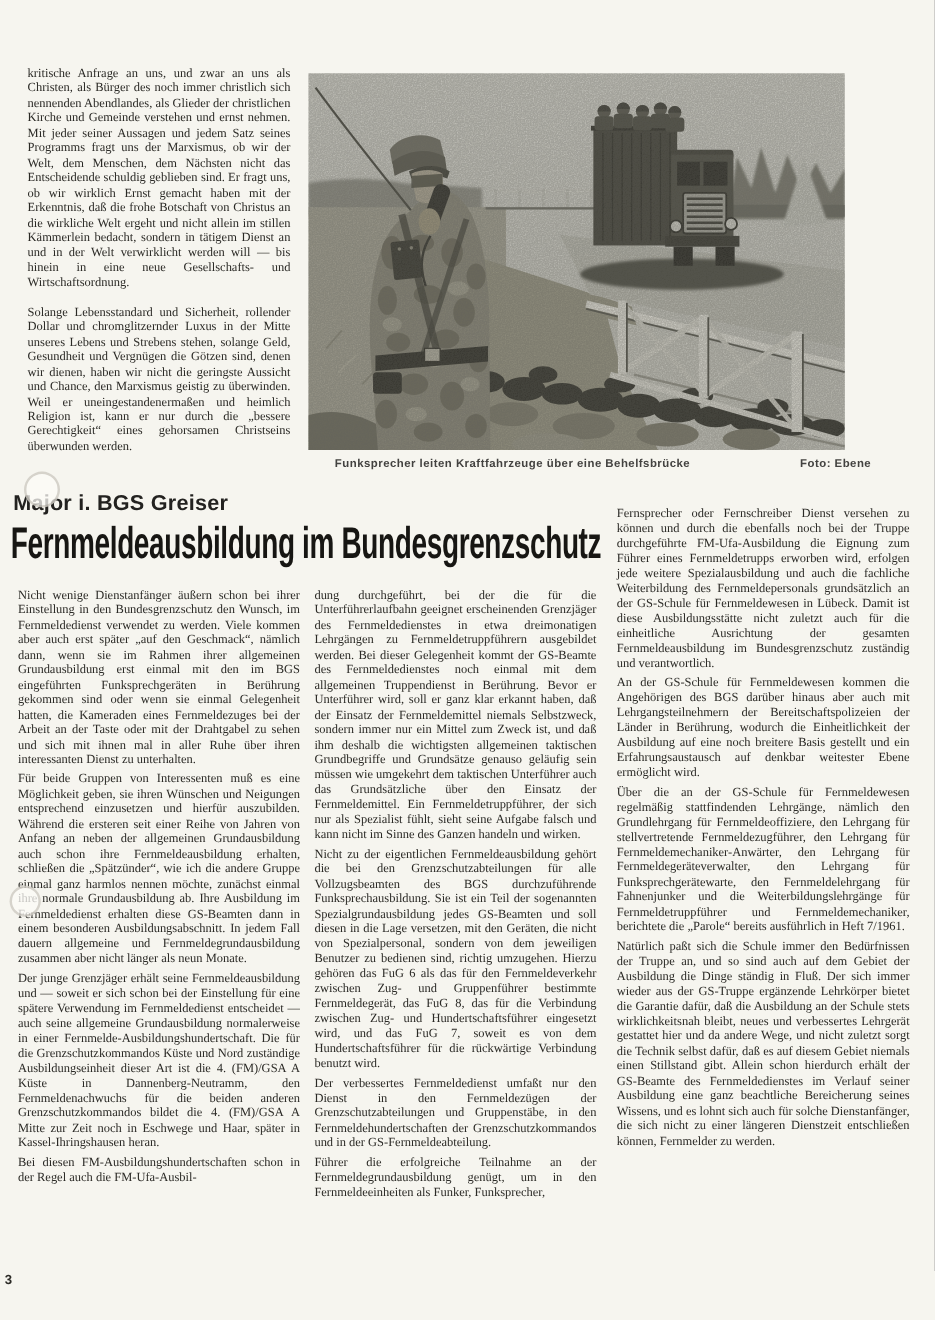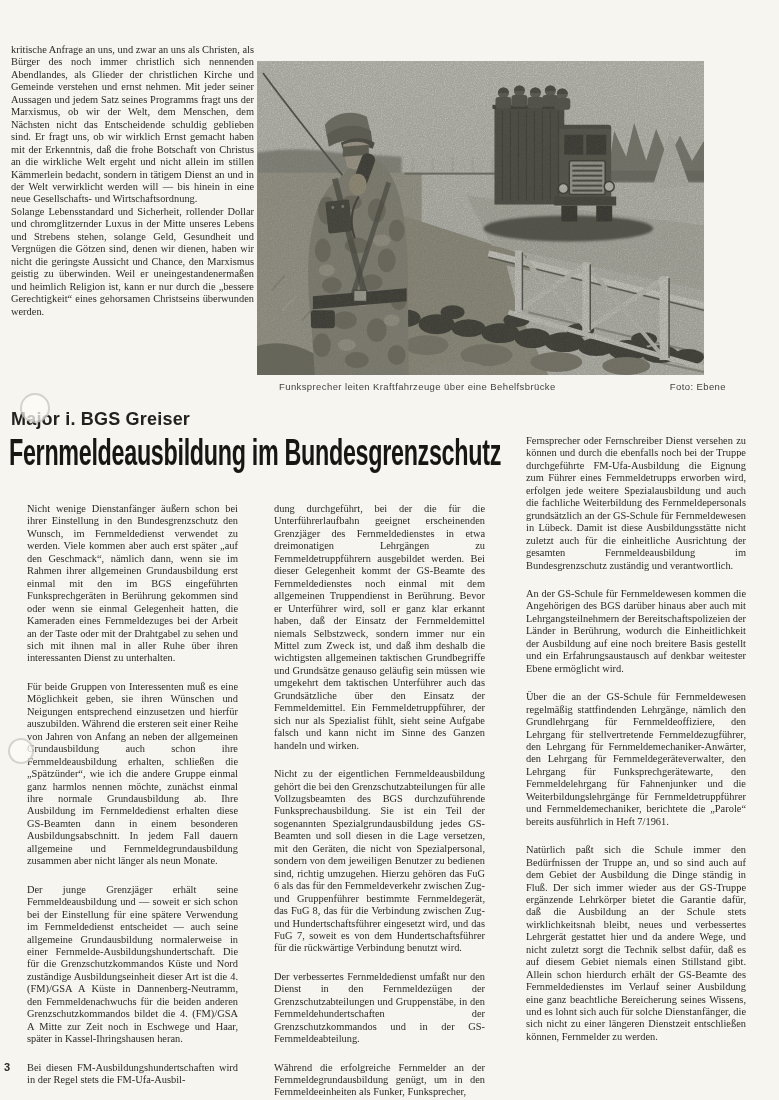--- a/index.html
+++ b/index.html
@@ -5,44 +5,44 @@
   html,body{margin:0;padding:0;background:#888;}
   .page{
     position:relative;width:779px;height:1100px;margin:0 auto;
     background:#f6f5ef;overflow:hidden;
     font-family:"Liberation Serif", serif;color:#2b2a26;
   }
   .intro{
     position:absolute;left:11px;top:44px;width:243px;
     font-size:10.4px;line-height:12.45px;text-align:justify;
   }
-  .intro p{margin:0;}
+  .intro p{margin:12px;}
   .photo{position:absolute;left:257px;top:61px;width:447px;height:314px;}
   .photo svg{display:block;width:100%;height:100%;}
   .caption{
     position:absolute;left:257px;top:381px;width:447px;
     display:flex;justify-content:space-between;
-    font-family:"Liberation Sans", sans-serif;font-size:9.5px;font-weight:normal;
+    font-family:"Liberation Sans", sans-serif;font-size:9.5px;font-weight:bold;
     letter-spacing:0.4px;color:#434240;padding-left:22px;
   }
   .byline{
     position:absolute;left:11px;top:409px;
     font-family:"Liberation Sans", sans-serif;font-weight:bold;
     font-size:18px;color:#232220;letter-spacing:0.2px;
   }
   .headline{position:absolute;left:9px;top:427px;width:494px;height:46px;}
   .headline text{
     font-family:"Liberation Sans", sans-serif;font-weight:bold;
     font-size:37px;fill:#171613;letter-spacing:-0.5px;
   }
   .col{
     position:absolute;top:487px;width:243px;
     font-size:10.4px;line-height:12.45px;text-align:justify;
   }
-  .col p{margin:16px;}
+  .col p{margin:4px;}
   .col1{left:11px;}
   .col2{left:258px;}
   .col3{left:510px;top:419px;width:252px;}
   .pageno{
     position:absolute;left:4px;top:1061px;
     font-family:"Liberation Sans", sans-serif;font-weight:bold;font-size:11px;color:#2b2a26;
   }
   .stamp{
     position:absolute;border-radius:50%;
     border:2px solid rgba(125,118,105,0.30);
@@ -277,27 +277,27 @@
 
   <div class="byline">Major i. BGS Greiser</div>
   <svg class="headline" aria-hidden="false">
     <text x="0" y="38" textLength="492" lengthAdjust="spacingAndGlyphs">Fernmeldeausbildung im Bundesgrenzschutz</text>
   </svg>
 
   <div class="col col1">
     <p>Nicht wenige Dienstanfänger äußern schon bei ihrer Einstellung in den Bundesgrenzschutz den Wunsch, im Fernmeldedienst verwendet zu werden. Viele kommen aber auch erst später „auf den Geschmack“, nämlich dann, wenn sie im Rahmen ihrer allgemeinen Grundausbildung erst einmal mit den im BGS eingeführten Funksprechgeräten in Berührung gekommen sind oder wenn sie einmal Gelegenheit hatten, die Kameraden eines Fernmeldezuges bei der Arbeit an der Taste oder mit der Drahtgabel zu sehen und sich mit ihnen mal in aller Ruhe über ihren interessanten Dienst zu unterhalten.</p>
     <p>Für beide Gruppen von Interessenten muß es eine Möglichkeit geben, sie ihren Wünschen und Neigungen entsprechend einzusetzen und hierfür auszubilden. Während die ersteren seit einer Reihe von Jahren von Anfang an neben der allgemeinen Grundausbildung auch schon ihre Fernmeldeausbildung erhalten, schließen die „Spätzünder“, wie ich die andere Gruppe einmal ganz harmlos nennen möchte, zunächst einmal ihre normale Grundausbildung ab. Ihre Ausbildung im Fernmeldedienst erhalten diese GS-Beamten dann in einem besonderen Ausbildungsabschnitt. In jedem Fall dauern allgemeine und Fernmeldegrundausbildung zusammen aber nicht länger als neun Monate.</p>
     <p>Der junge Grenzjäger erhält seine Fernmeldeausbildung und — soweit er sich schon bei der Einstellung für eine spätere Verwendung im Fernmeldedienst entscheidet — auch seine allgemeine Grundausbildung normalerweise in einer Fernmelde-Ausbildungshundertschaft. Die für die Grenzschutzkommandos Küste und Nord zuständige Ausbildungseinheit dieser Art ist die 4. (FM)/GSA A Küste in Dannenberg-Neutramm, den Fernmeldenachwuchs für die beiden anderen Grenzschutzkommandos bildet die 4. (FM)/GSA A Mitte zur Zeit noch in Eschwege und Haar, später in Kassel-Ihringshausen heran.</p>
-    <p>Bei diesen FM-Ausbildungshundertschaften wird in der Regel stets die FM-Ufa-Ausbil-</p>
+    <p>Bei diesen FM-Ausbildungshundertschaften schon in der Regel auch die FM-Ufa-Ausbil-</p>
   </div>
   <div class="col col2">
     <p>dung durchgeführt, bei der die für die Unterführerlaufbahn geeignet erscheinenden Grenzjäger des Fernmeldedienstes in etwa dreimonatigen Lehrgängen zu Fernmeldetruppführern ausgebildet werden. Bei dieser Gelegenheit kommt der GS-Beamte des Fernmeldedienstes noch einmal mit dem allgemeinen Truppendienst in Berührung. Bevor er Unterführer wird, soll er ganz klar erkannt haben, daß der Einsatz der Fernmeldemittel niemals Selbstzweck, sondern immer nur ein Mittel zum Zweck ist, und daß ihm deshalb die wichtigsten allgemeinen taktischen Grundbegriffe und Grundsätze genauso geläufig sein müssen wie umgekehrt dem taktischen Unterführer auch das Grundsätzliche über den Einsatz der Fernmeldemittel. Ein Fernmeldetruppführer, der sich nur als Spezialist fühlt, sieht seine Aufgabe falsch und kann nicht im Sinne des Ganzen handeln und wirken.</p>
     <p>Nicht zu der eigentlichen Fernmeldeausbildung gehört die bei den Grenzschutzabteilungen für alle Vollzugsbeamten des BGS durchzuführende Funksprechausbildung. Sie ist ein Teil der sogenannten Spezialgrundausbildung jedes GS-Beamten und soll diesen in die Lage versetzen, mit den Geräten, die nicht von Spezialpersonal, sondern von dem jeweiligen Benutzer zu bedienen sind, richtig umzugehen. Hierzu gehören das FuG 6 als das für den Fernmeldeverkehr zwischen Zug- und Gruppenführer bestimmte Fernmeldegerät, das FuG 8, das für die Verbindung zwischen Zug- und Hundertschaftsführer eingesetzt wird, und das FuG 7, soweit es von dem Hundertschaftsführer für die rückwärtige Verbindung benutzt wird.</p>
     <p>Der verbessertes Fernmeldedienst umfaßt nur den Dienst in den Fernmeldezügen der Grenzschutzabteilungen und Gruppenstäbe, in den Fernmeldehundertschaften der Grenzschutzkommandos und in der GS-Fernmeldeabteilung.</p>
-    <p>Während die erfolgreiche Fernmelder an der Fernmeldegrundausbildung genügt, um in den Fernmeldeeinheiten als Funker, Funksprecher,</p>
+    <p>Führer die erfolgreiche Teilnahme an der Fernmeldegrundausbildung genügt, um in den Fernmeldeeinheiten als Funker, Funksprecher,</p>
   </div>
   <div class="col col3">
     <p>Fernsprecher oder Fernschreiber Dienst versehen zu können und durch die ebenfalls noch bei der Truppe durchgeführte FM-Ufa-Ausbildung die Eignung zum Führer eines Fernmeldetrupps erworben wird, erfolgen jede weitere Spezialausbildung und auch die fachliche Weiterbildung des Fernmeldepersonals grundsätzlich an der GS-Schule für Fernmeldewesen in Lübeck. Damit ist diese Ausbildungsstätte nicht zuletzt auch für die einheitliche Ausrichtung der gesamten Fernmeldeausbildung im Bundesgrenzschutz zuständig und verantwortlich.</p>
     <p>An der GS-Schule für Fernmeldewesen kommen die Angehörigen des BGS darüber hinaus aber auch mit Lehrgangsteilnehmern der Bereitschaftspolizeien der Länder in Berührung, wodurch die Einheitlichkeit der Ausbildung auf eine noch breitere Basis gestellt und ein Erfahrungsaustausch auf denkbar weitester Ebene ermöglicht wird.</p>
     <p>Über die an der GS-Schule für Fernmeldewesen regelmäßig stattfindenden Lehrgänge, nämlich den Grundlehrgang für Fernmeldeoffiziere, den Lehrgang für stellvertretende Fernmeldezugführer, den Lehrgang für Fernmeldemechaniker-Anwärter, den Lehrgang für Fernmeldegeräteverwalter, den Lehrgang für Funksprechgerätewarte, den Fernmeldelehrgang für Fahnenjunker und die Weiterbildungslehrgänge für Fernmeldetruppführer und Fernmeldemechaniker, berichtete die „Parole“ bereits ausführlich in Heft 7/1961.</p>
     <p>Natürlich paßt sich die Schule immer den Bedürfnissen der Truppe an, und so sind auch auf dem Gebiet der Ausbildung die Dinge ständig in Fluß. Der sich immer wieder aus der GS-Truppe ergänzende Lehrkörper bietet die Garantie dafür, daß die Ausbildung an der Schule stets wirklichkeitsnah bleibt, neues und verbessertes Lehrgerät gestattet hier und da andere Wege, und nicht zuletzt sorgt die Technik selbst dafür, daß es auf diesem Gebiet niemals einen Stillstand gibt. Allein schon hierdurch erhält der GS-Beamte des Fernmeldedienstes im Verlauf seiner Ausbildung eine ganz beachtliche Bereicherung seines Wissens, und es lohnt sich auch für solche Dienstanfänger, die sich nicht zu einer längeren Dienstzeit entschließen können, Fernmelder zu werden.</p>
   </div>
 
   <div class="stamp stamp1"></div>
   <div class="stamp stamp2"></div>

